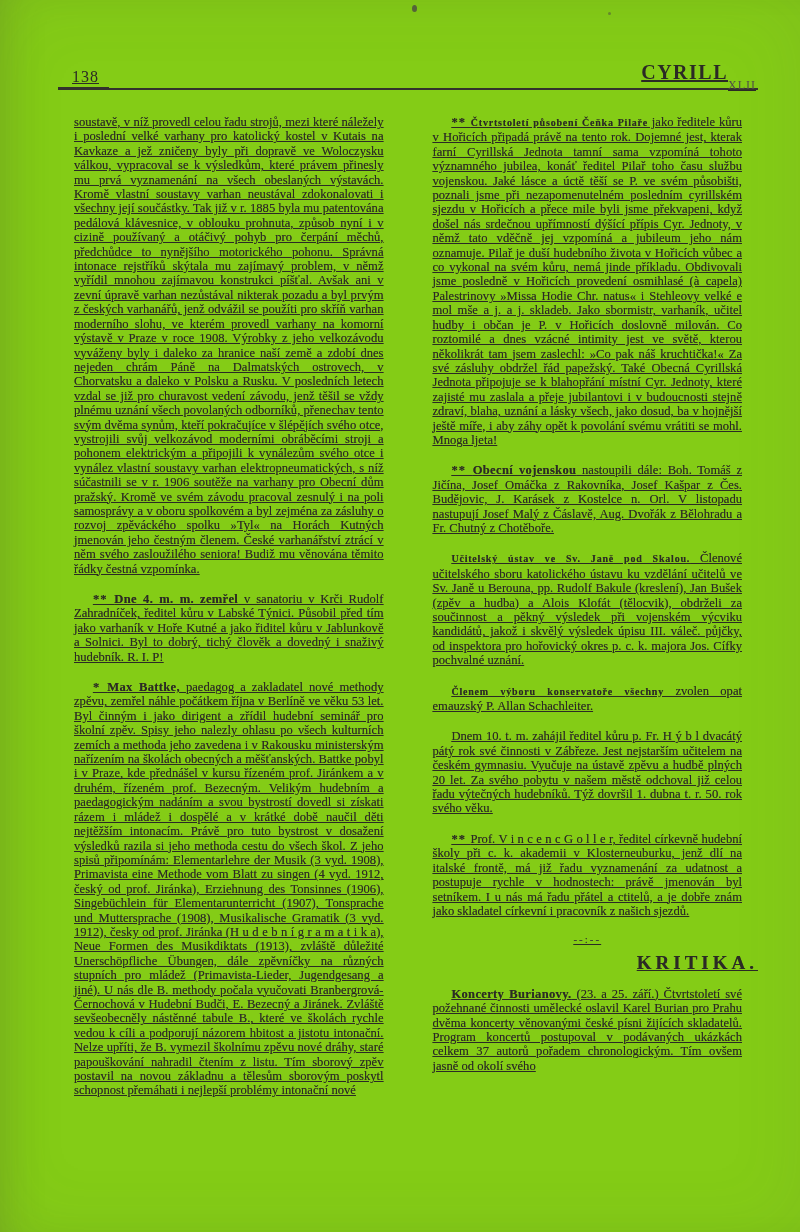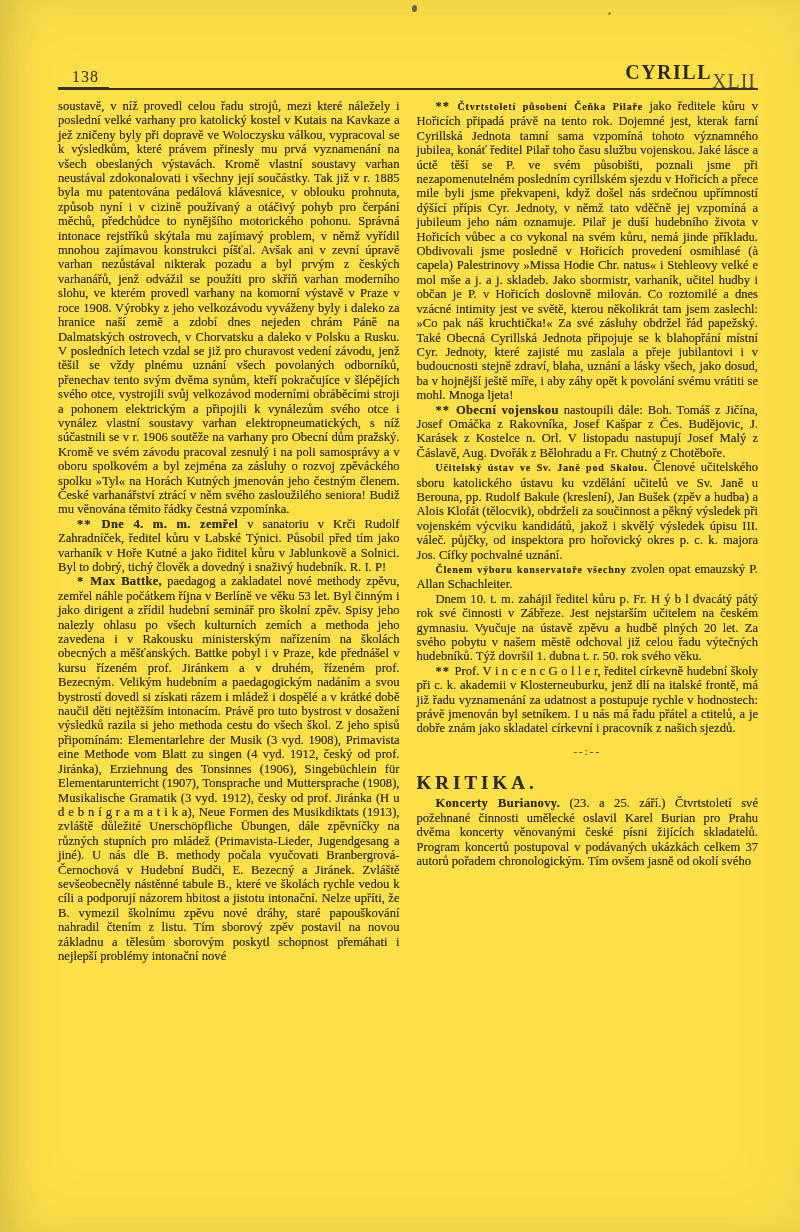--- a/index.html
+++ b/index.html
@@ -4,26 +4,27 @@
 <style>
   html, body {
     margin: 0; padding: 0;
     width: 800px; height: 1232px;
     overflow: hidden;
     background: #dfe0da;
   }
   .page {
     position: relative;
     width: 800px; height: 1232px;
-    background: #fde047;
+    background: #84cc16;
     box-sizing: border-box;
     padding: 50px 42px 0 58px;
     font-family: "Liberation Serif", "DejaVu Serif", serif;
     color: #2b2a25;
     box-shadow: inset 0 0 70px rgba(90,90,75,0.10), inset 30px 0 45px -30px rgba(60,60,50,0.22);
+    text-decoration: underline;
   }
   .speck { position: absolute; background: #4a4a42; border-radius: 50%; }
   .speck1 { left: 412px; top: 5px; width: 5px; height: 7px; opacity:.8; }
   .speck2 { left: 608px; top: 12px; width: 3px; height: 3px; opacity:.5; }
 
   .header {
     display: flex; align-items: flex-end;
     border-bottom: 2.5px solid #33322c;
     padding-bottom: 4px;
     height: 34px;
@@ -32,54 +33,54 @@
     font-size: 16px; letter-spacing: 1px;
     border-bottom: 1.5px solid #33322c;
     padding: 0 10px 1px 14px;
     margin-bottom: -4px;
   }
   .journal-title {
     flex: 1; text-align: right;
     font-size: 20px; font-weight: bold; letter-spacing: 1.5px;
   }
   .volume {
-    font-size: 20px; letter-spacing: 1px;
+    font-size: 12px; letter-spacing: 1px;
     color: #504e46;
     transform: translateY(9px);
     padding-right: 2px;
   }
 
   .columns {
     display: flex; gap: 17px;
     margin-top: 9px;
   }
   .col {
     flex: 1;
     font-size: 12.6px;
     line-height: 14.4px;
     text-align: justify;
     text-justify: inter-word;
     hyphens: auto;
     text-shadow: 0 0 0.4px rgba(43,42,37,0.55);
   }
-  .para { margin: 0; }
+  .para { margin: 16px; }
   .para.entry { text-indent: 1.5em; }
   .lead { font-weight: bold; letter-spacing: 0.3px; }
   .lead.big { font-size: 10px; letter-spacing: 0.8px; }
   .marker { font-weight: bold; letter-spacing: 1px; }
   .sign { float: right; padding-right: 30px; font-weight: normal; }
   .divider {
     text-align: center;
     font-size: 11px; letter-spacing: 2px;
     margin-top: 10px; line-height: 10px;
     color: #3a3933;
   }
   .section-heading {
-    margin: 20px 0 6px 0;
-    text-align: left;
+    margin: 12px 0 6px 0;
+    text-align: right;
     font-size: 19px; font-weight: bold;
     letter-spacing: 4px;
   }
 </style>
 </head>
 <body>
 
 <div class="page">
   <div class="speck speck1"></div>
   <div class="speck speck2"></div>

